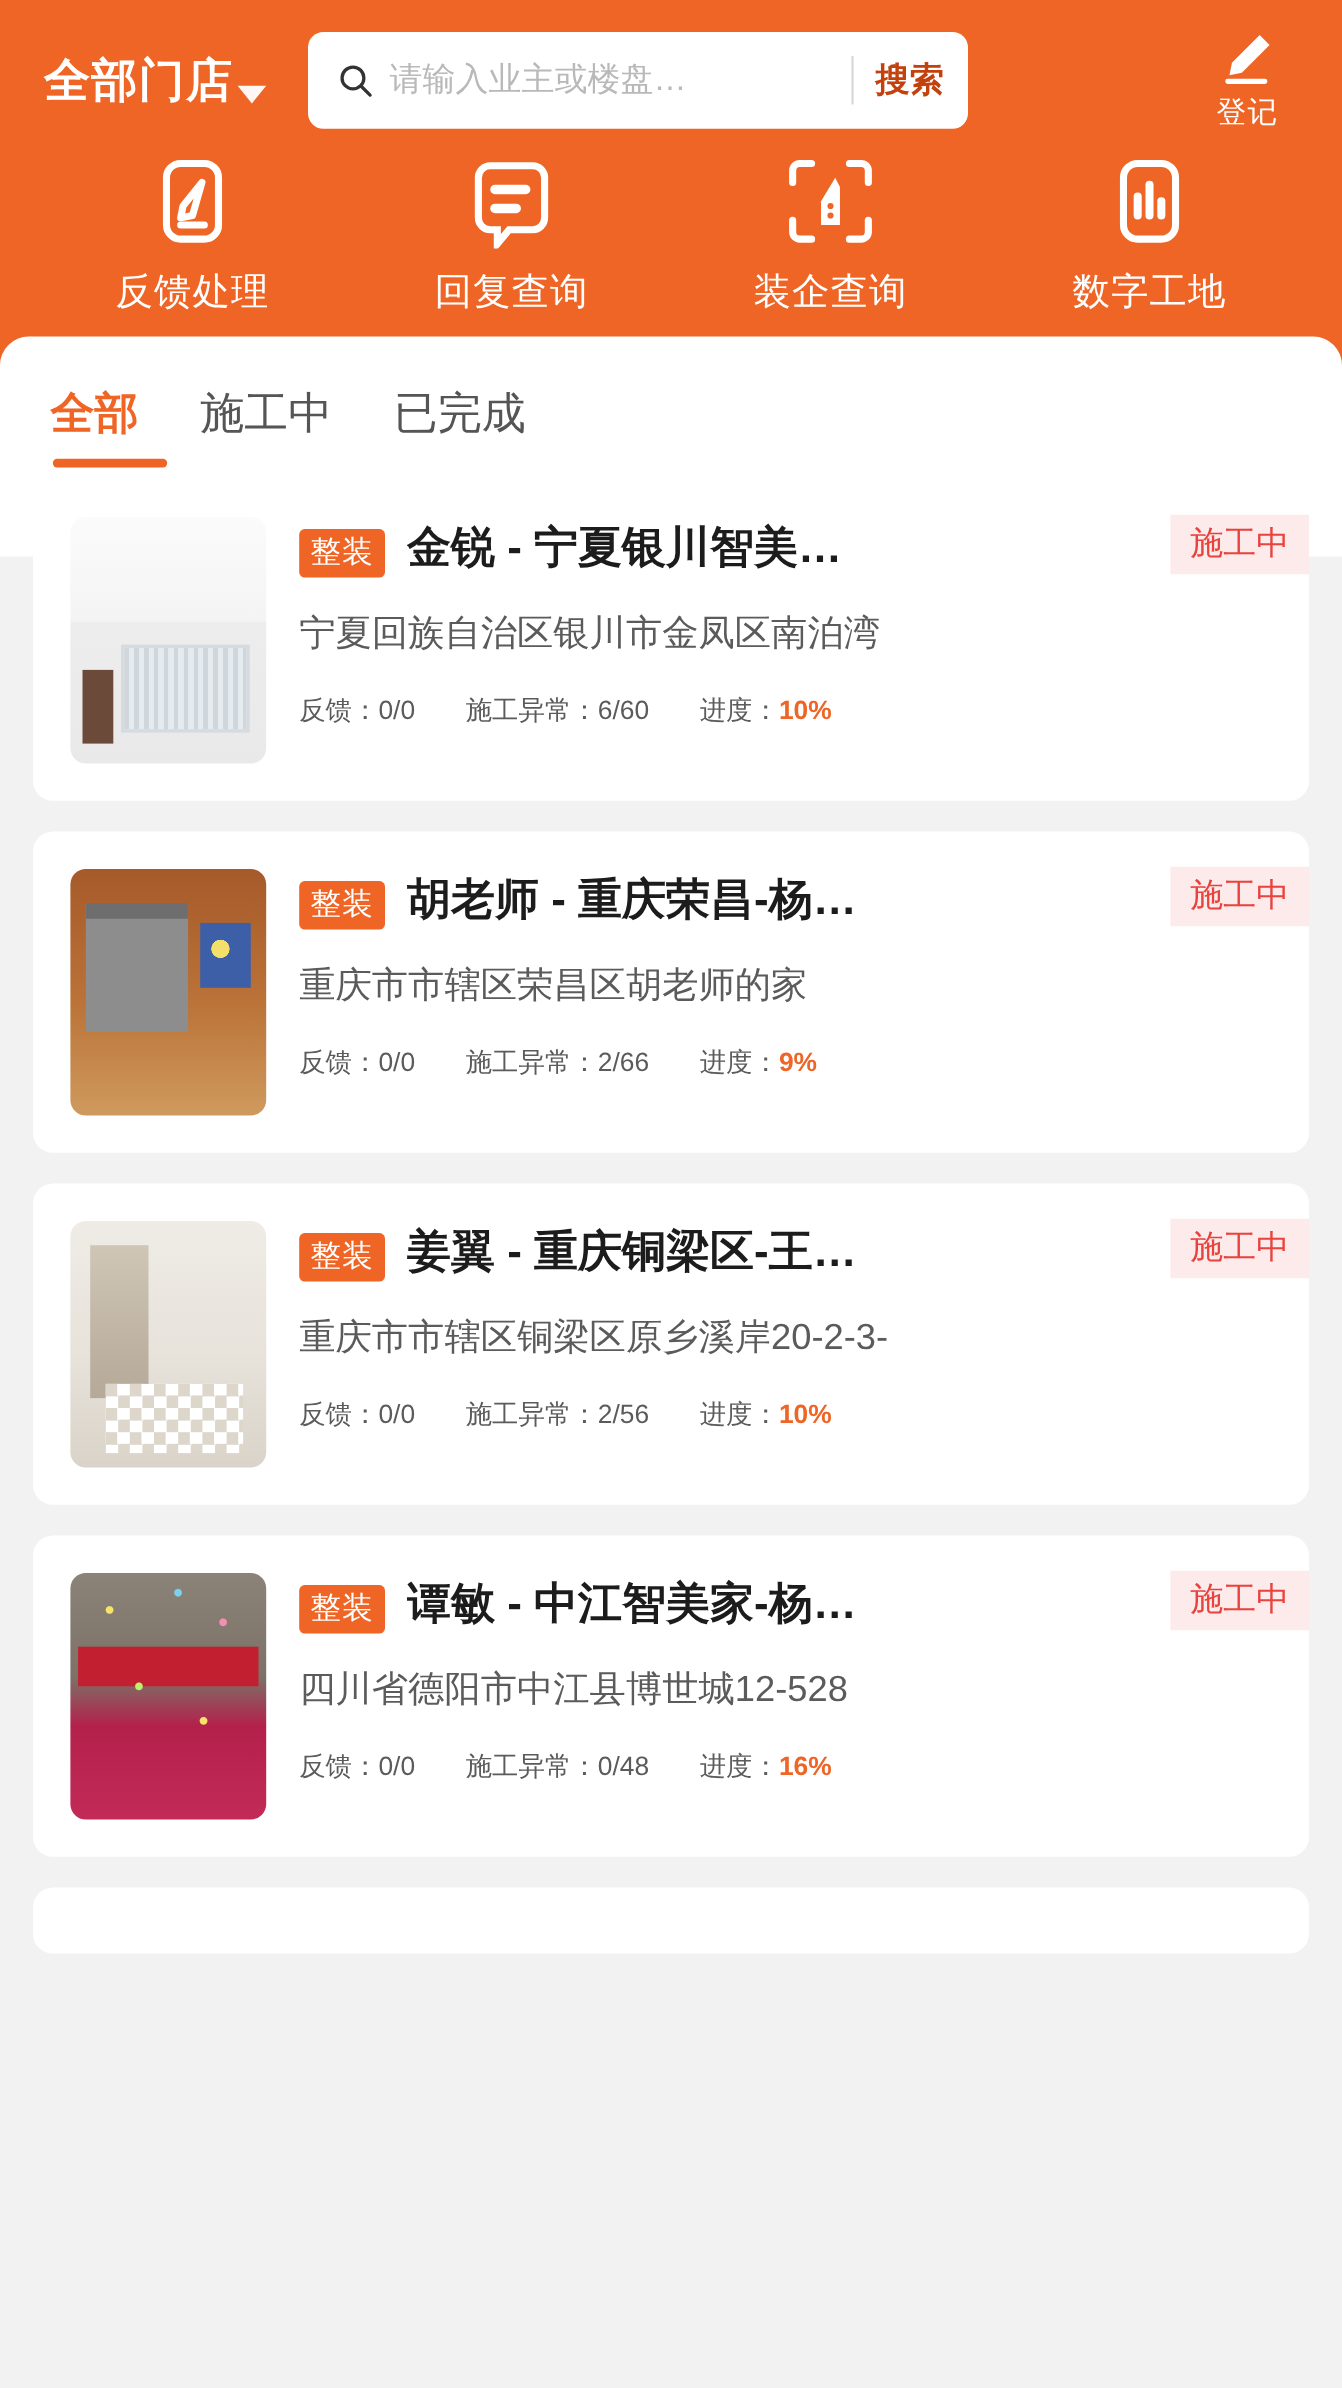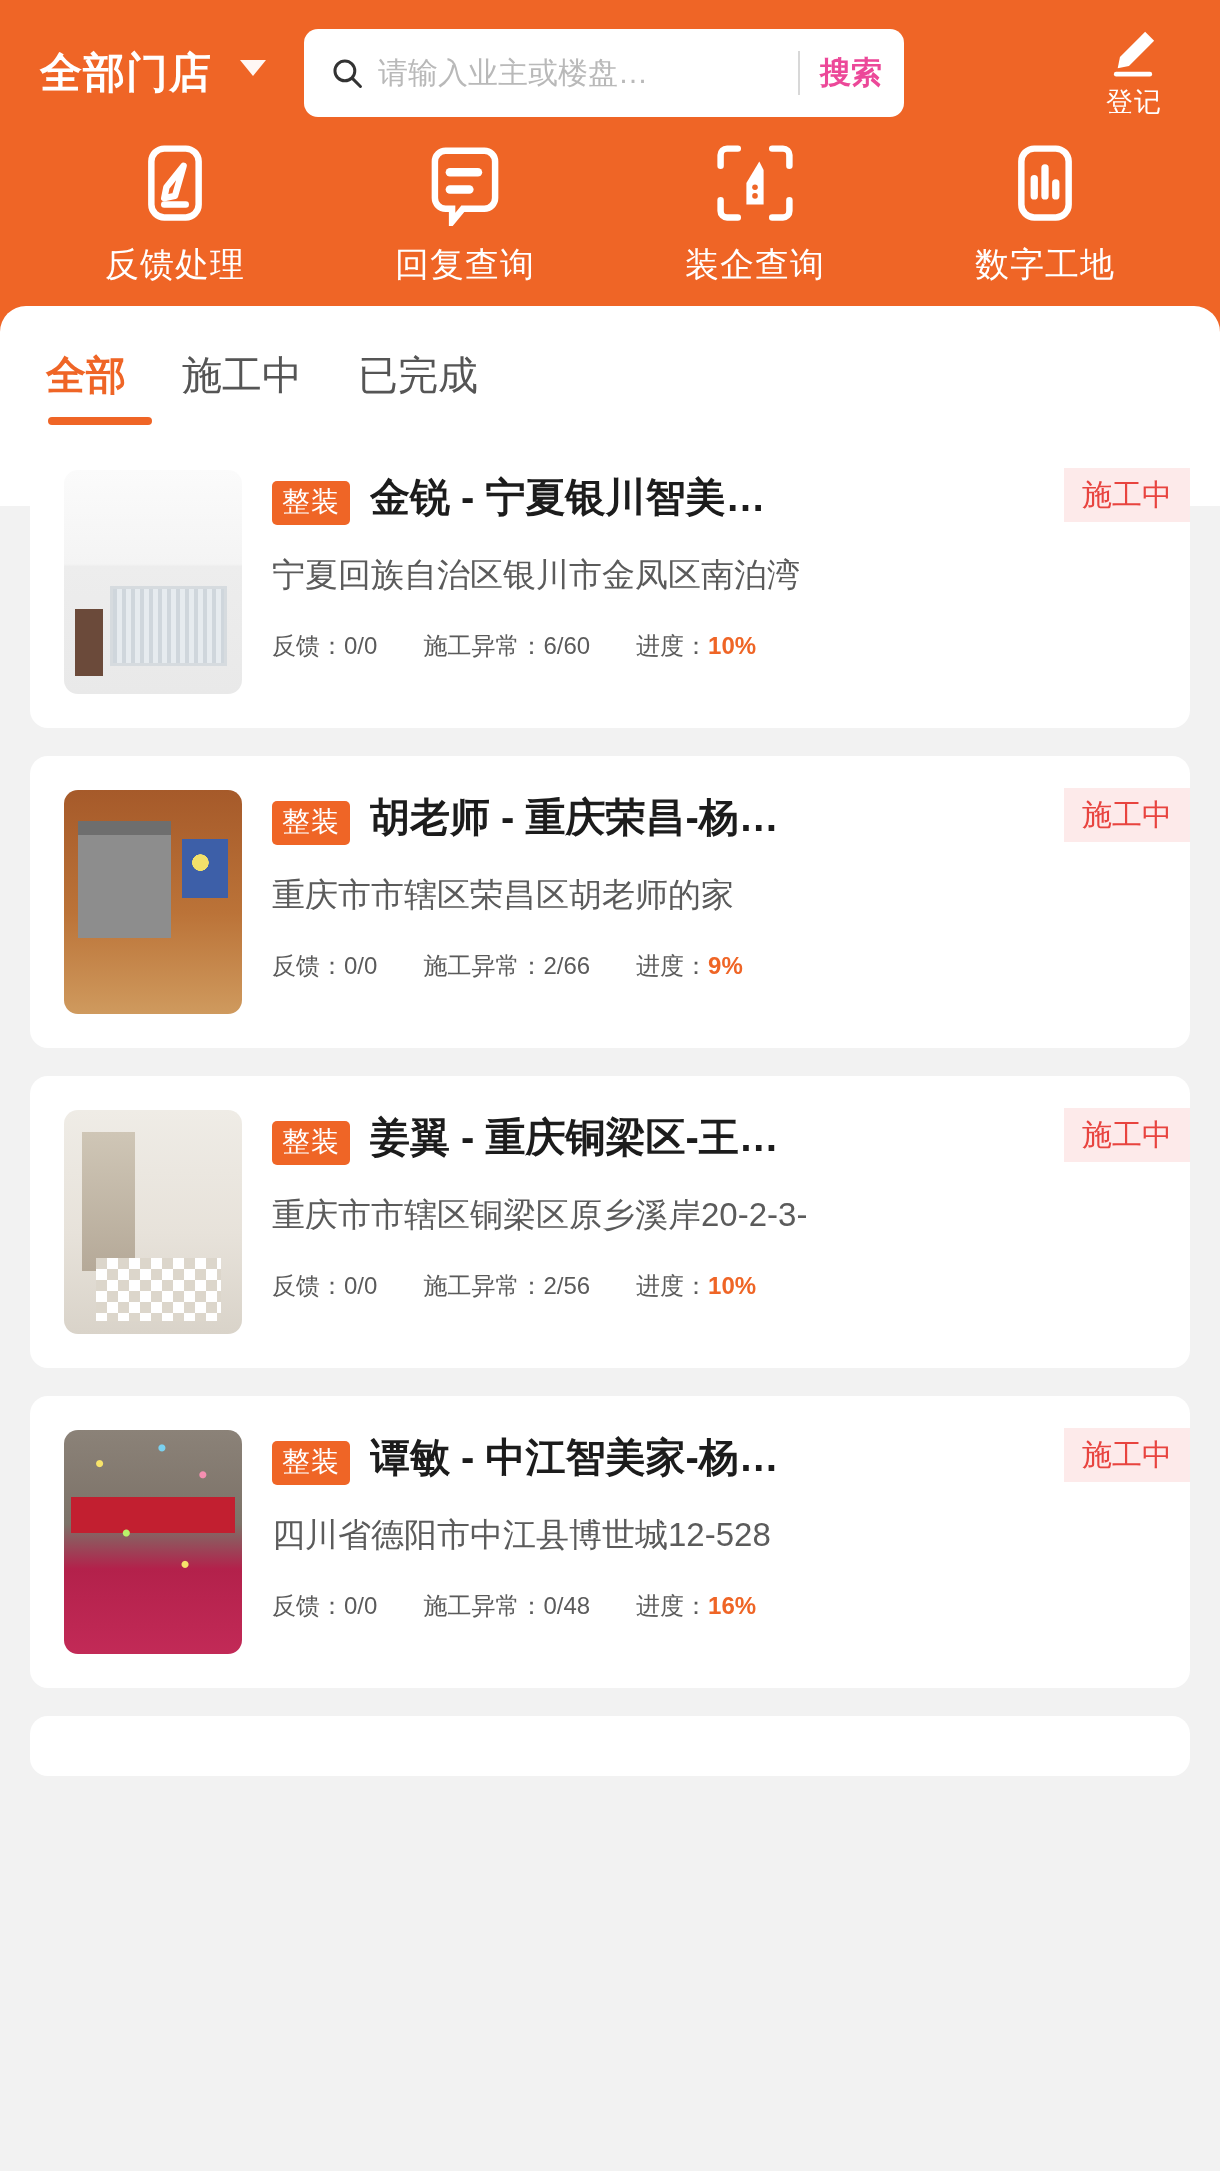--- a/index.html
+++ b/index.html
@@ -20,22 +20,22 @@
     height: 412px;
   }
   .top-bar {
     display: flex;
     align-items: center;
     padding: 28px 30px 0 40px;
     height: 118px;
   }
   .store-select {
     display: flex;
-    align-items: flex-start;
-    gap: 28px;
+    align-items: flex-end;
+    gap: 4px;
     color: #ffffff;
     flex: 0 0 auto;
     padding-right: 10px;
   }
   .store-label {
     font-size: 42px;
     font-weight: bold;
     letter-spacing: 1px;
     line-height: 1;
   }
@@ -75,21 +75,21 @@
   }
   .search-input::placeholder { color: #b9b9b9; }
   .search-divider {
     width: 2px;
     height: 44px;
     background: #d8d8d8;
     margin: 0 20px 0 4px;
     flex: 0 0 auto;
   }
   .search-btn {
-    color: #ec4899;
+    color: #c2410c;
     font-size: 31px;
     font-weight: bold;
     background: none;
     border: none;
     cursor: pointer;
     white-space: nowrap;
     font-family: "Liberation Sans", "DejaVu Sans", sans-serif;
   }
   .register {
     margin-left: auto;

